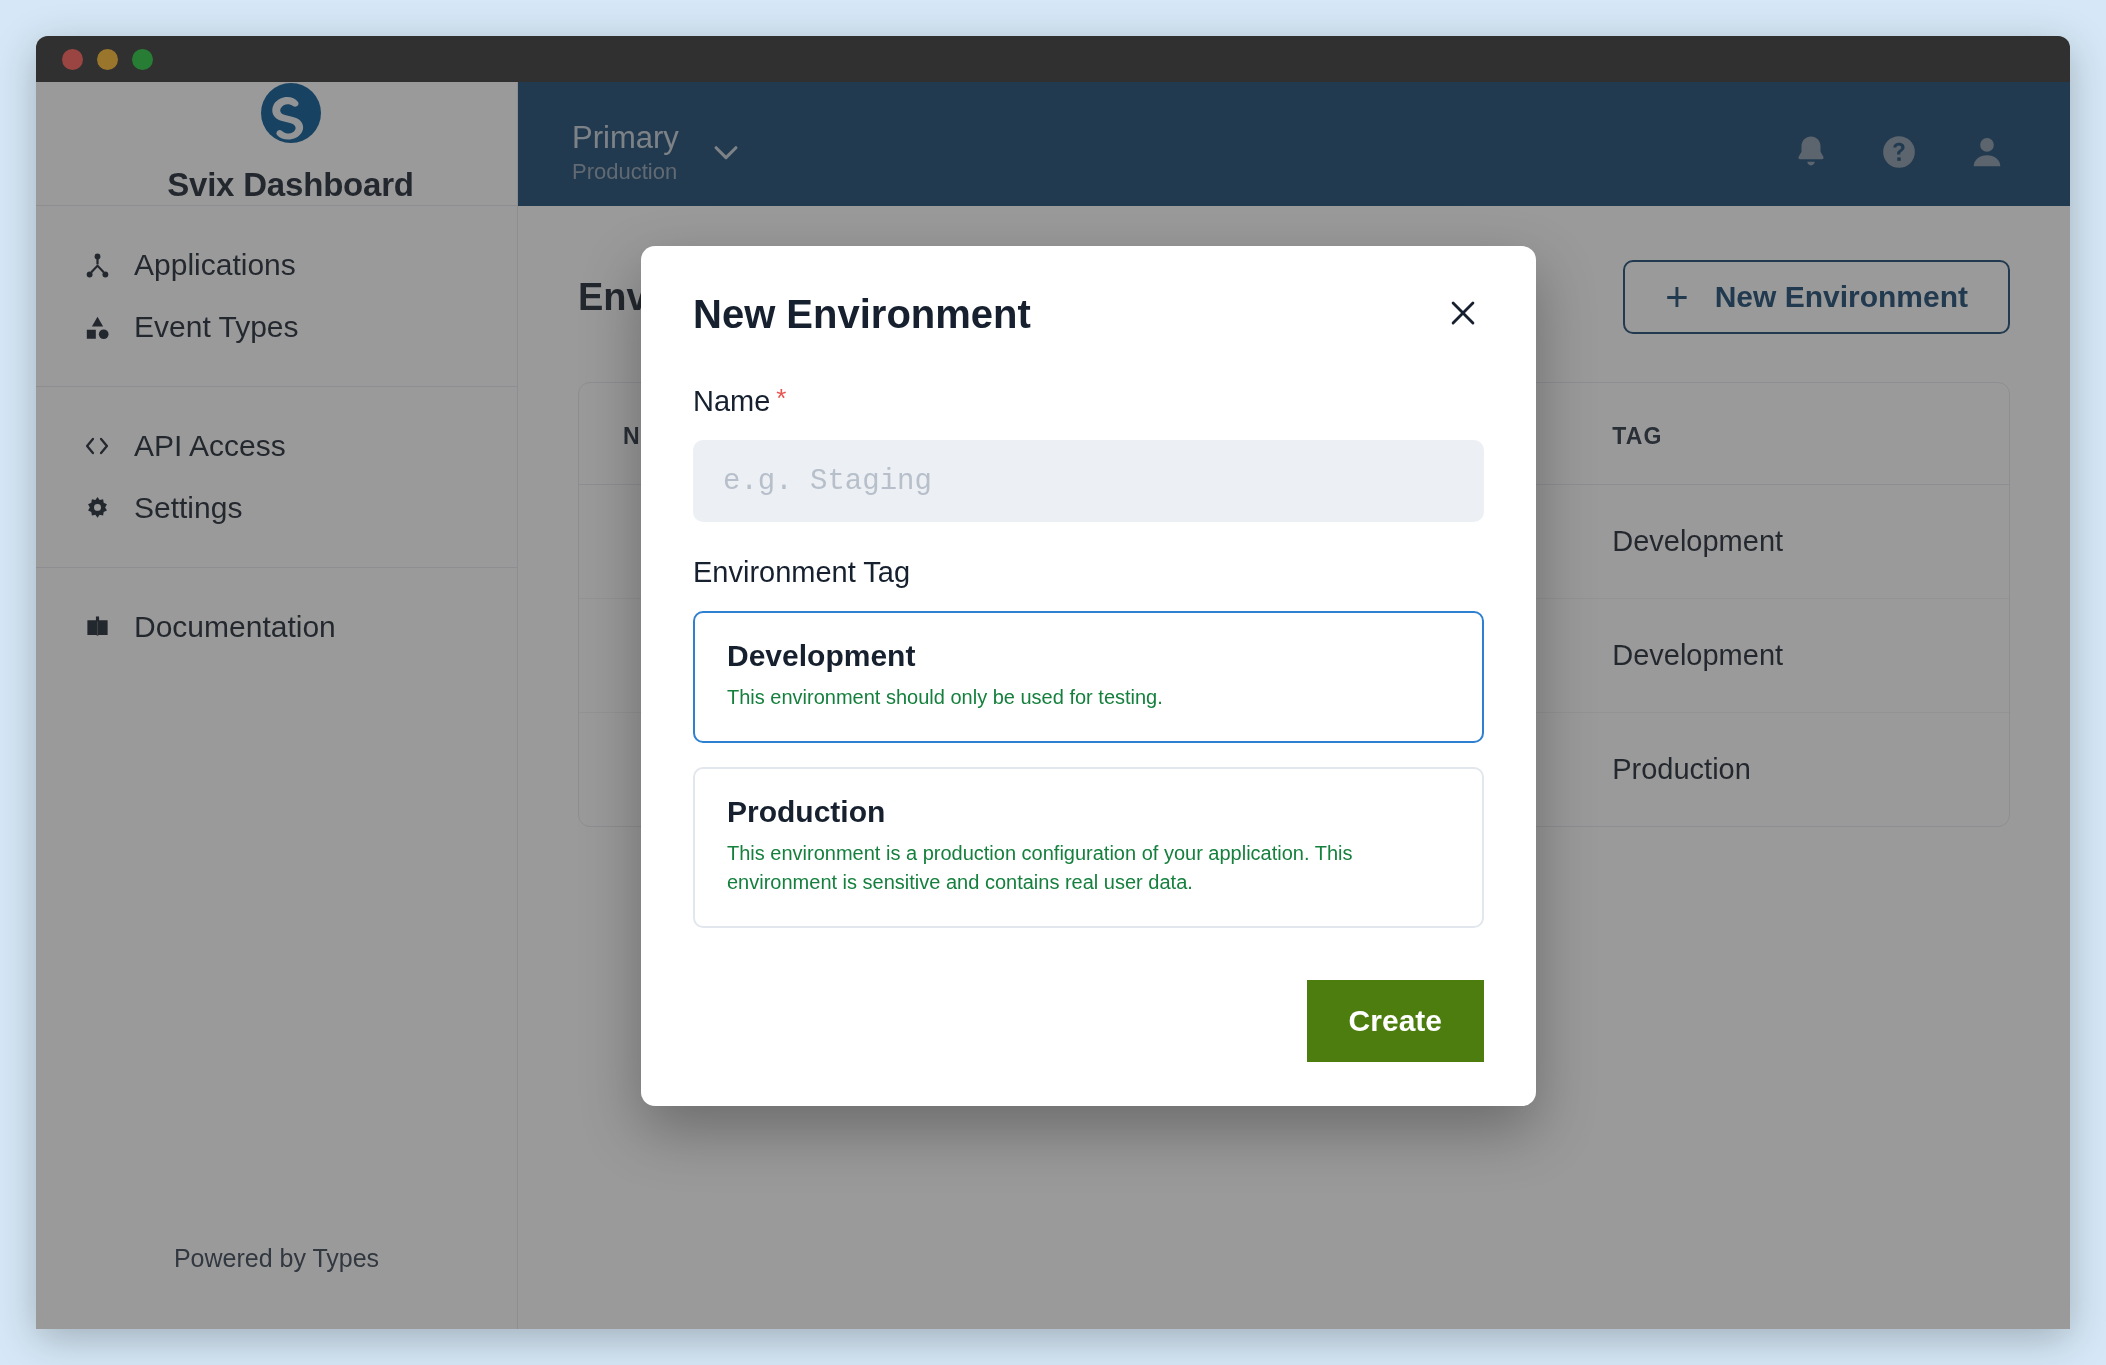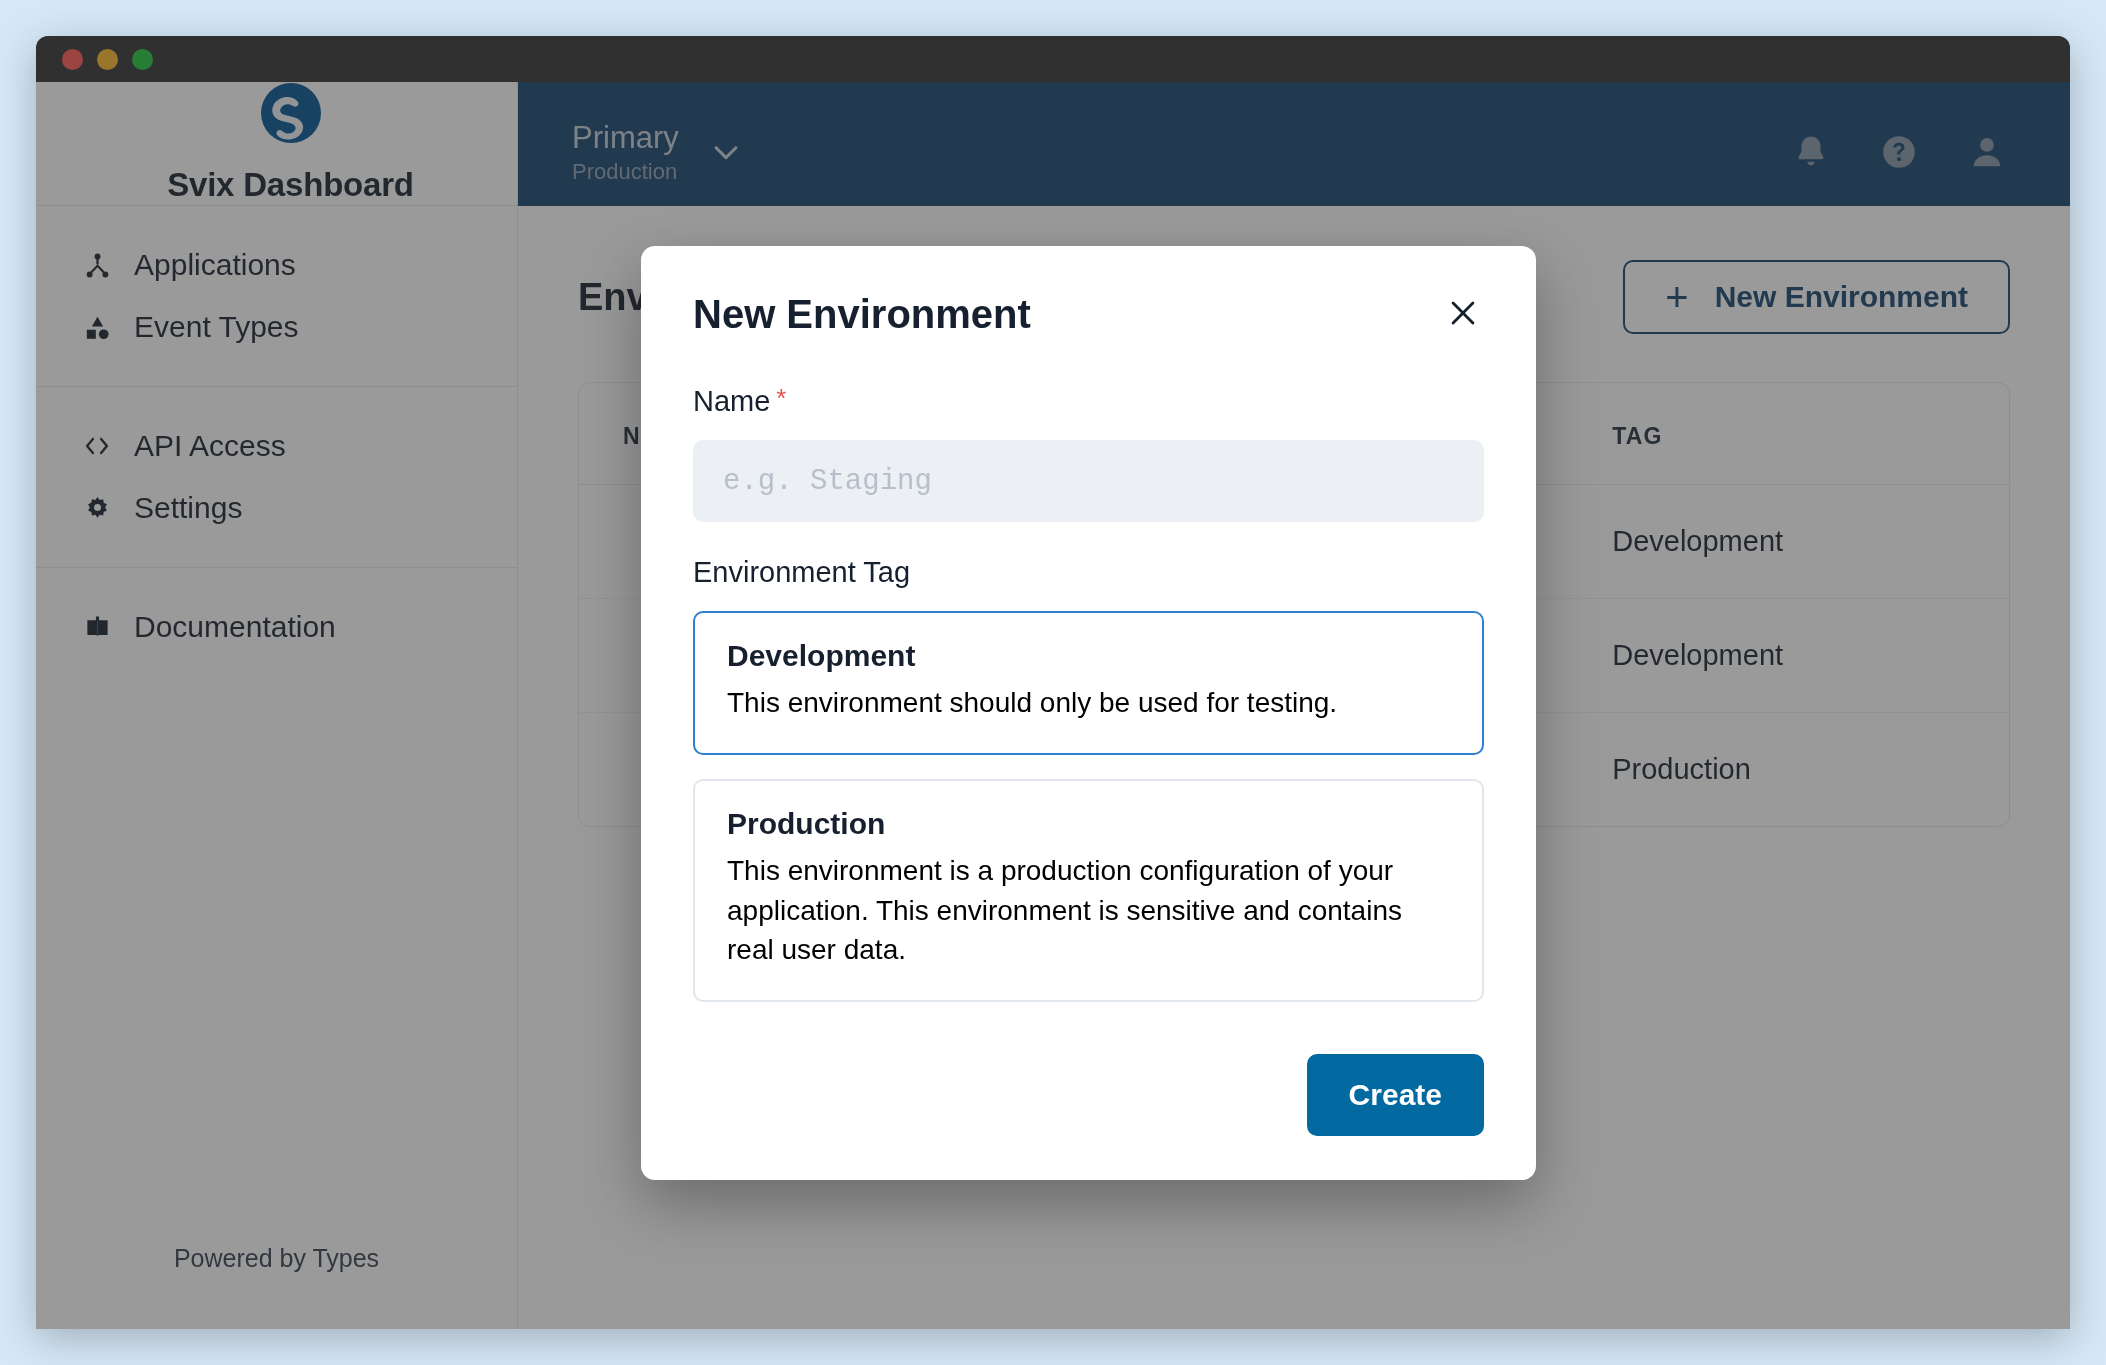--- a/index.html
+++ b/index.html
@@ -297,35 +297,35 @@
     background: #fff;
   }
   .option.selected { border-color: #2f80d0; }
   .option-title {
     font-size: 30px;
     font-weight: bold;
     color: #16202e;
     margin-bottom: 10px;
   }
   .option-desc {
-    font-size: 28px;
-    color: #000000;
+    font-size: 20px;
+    color: #15803d;
     line-height: 1.42;
   }
 
   .modal-actions {
     display: flex;
     justify-content: flex-end;
     margin-top: 52px;
   }
   .btn-primary {
-    background: #0369a1;
+    background: #4d7c0f;
     color: #ffffff;
     border: none;
-    border-radius: 10px;
+    border-radius: 0;
     padding: 24px 42px;
     font-size: 30px;
     font-weight: bold;
     font-family: inherit;
     cursor: pointer;
   }
 </style>
 </head>
 <body>
 

